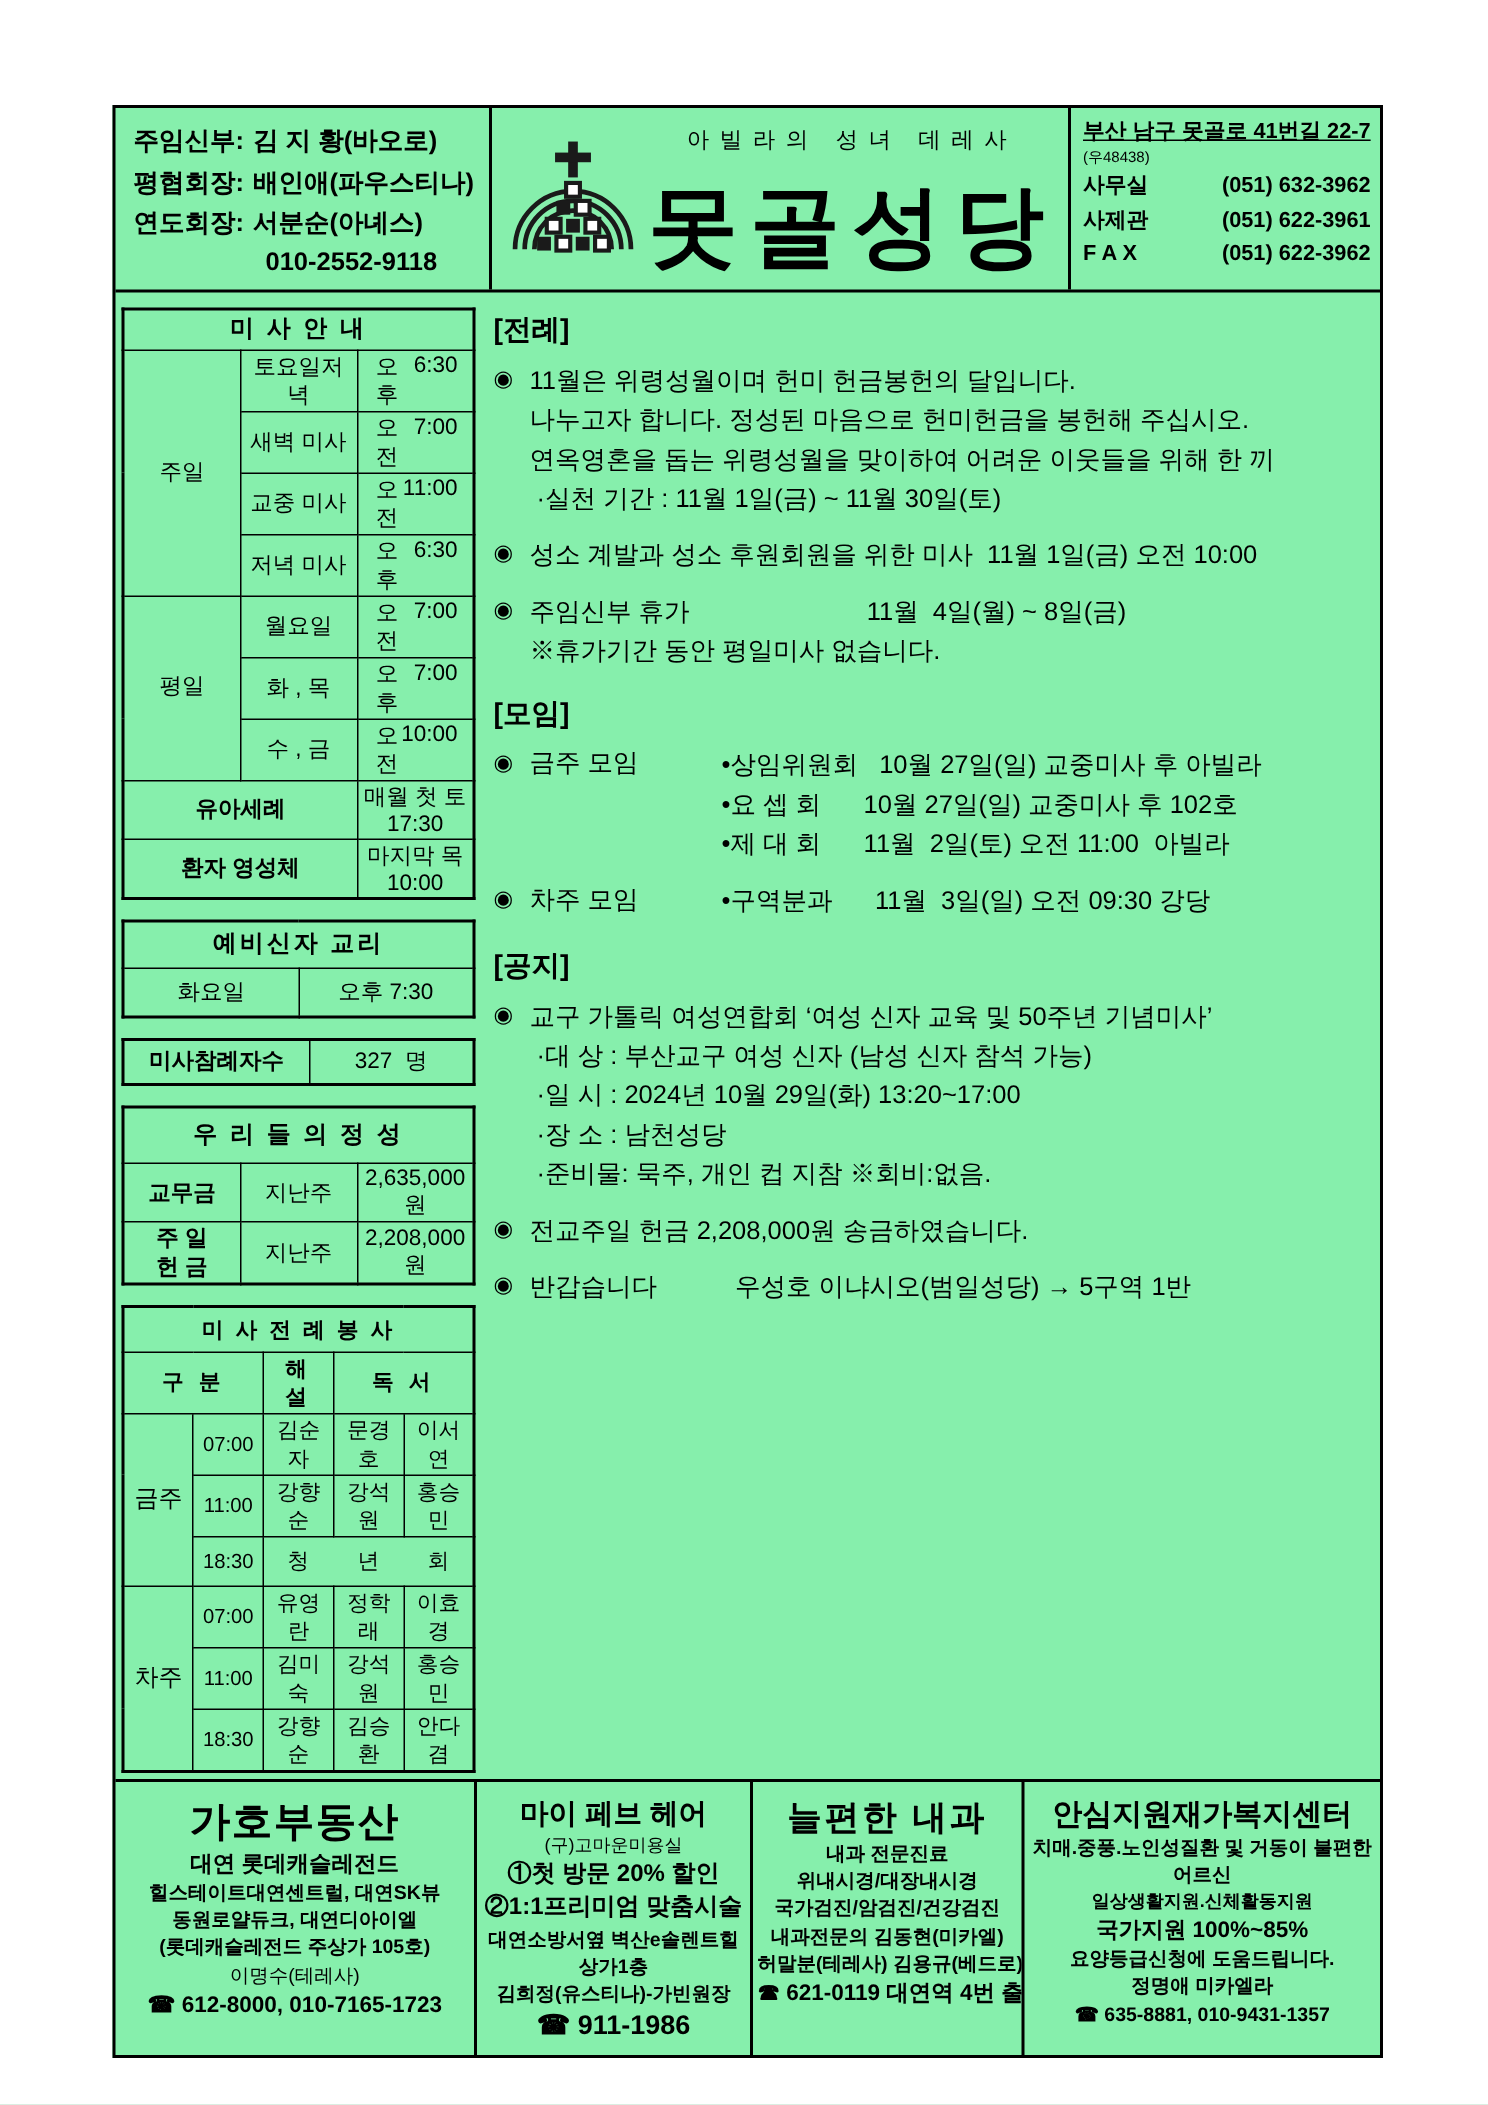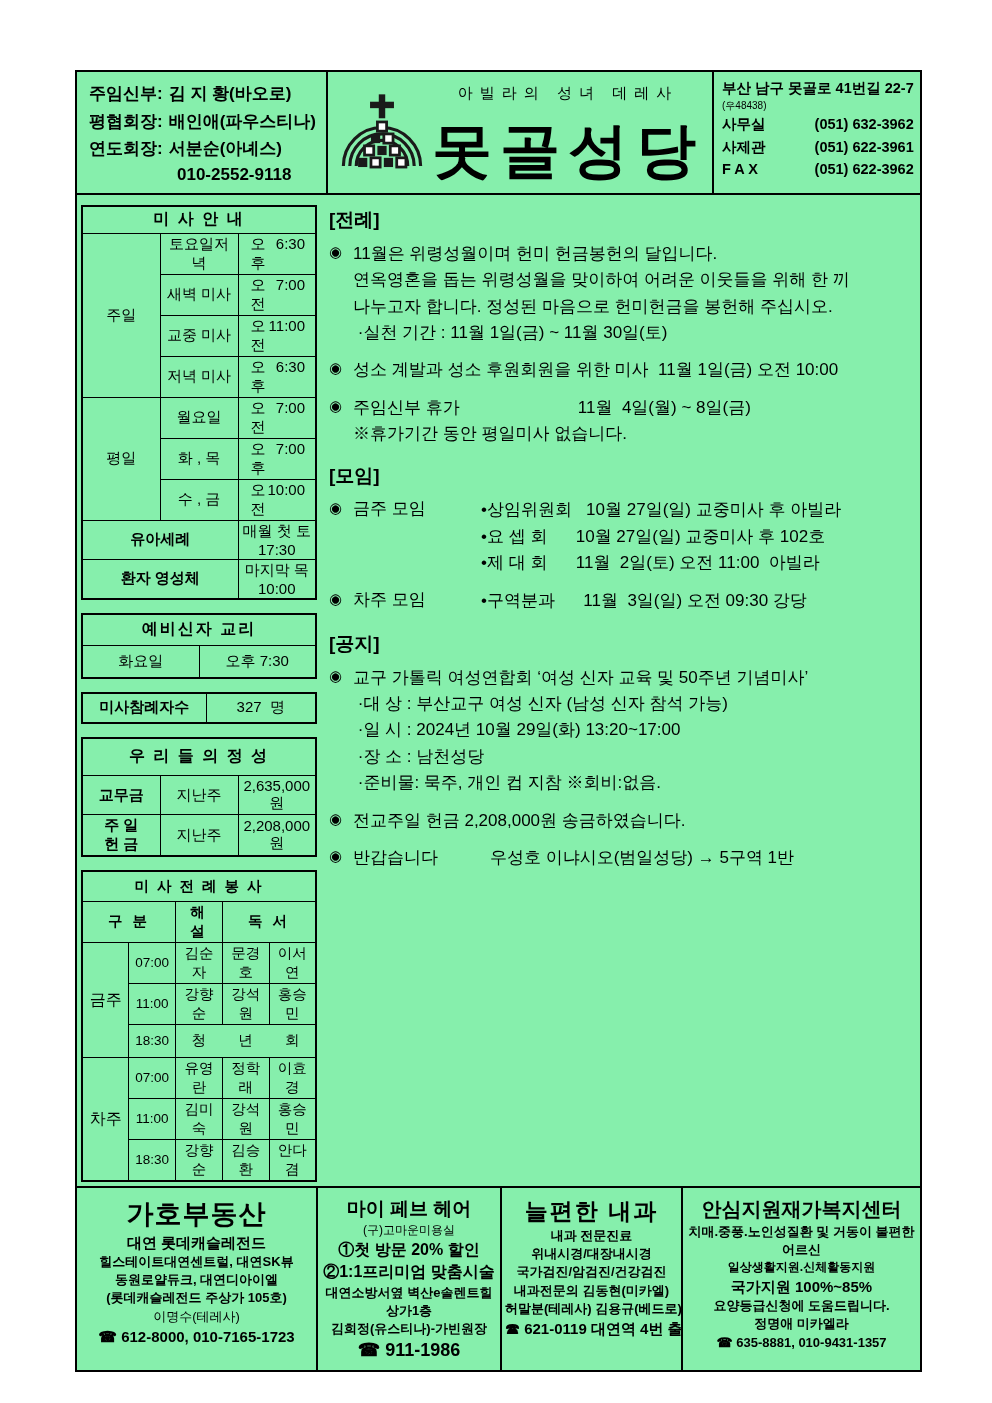--- a/index.html
+++ b/index.html
@@ -15,21 +15,21 @@
               display:flex; flex-direction:column; justify-content:space-between;
               font-size:17px; font-weight:700; }
   .hdr-left .row { display:flex; gap:6px; white-space:pre; }
   .hdr-left .phone { padding-left:88px; }
   .hdr-center { flex:1; display:flex; align-items:center; padding:4px 8px; gap:4px; }
   .hdr-title-wrap { flex:1; text-align:center; }
   .subtitle { font-size:15px; letter-spacing:7px; margin-bottom:16px; white-space:nowrap; }
   .title { font-size:60px; font-weight:900; letter-spacing:8px; line-height:1.05; white-space:nowrap; }
   .hdr-right { width:226px; border-left:2px solid #000; padding:7px 8px 5px 8px;
                font-weight:700; font-size:14.5px; line-height:1.35; }
-  .hdr-right .addr { white-space:nowrap; font-size:14.5px; }
+  .hdr-right .addr { white-space:nowrap; font-size:14.5px;text-decoration:underline; }
   .hdr-right .postal { text-align:left; font-weight:400; font-size:10px; margin-bottom:3px; }
   .hdr-right .ph { display:flex; margin-top:3px; }
   .hdr-right .ph .lb { width:58px; }
   .hdr-right .ph .no { flex:1; text-align:right; white-space:nowrap; }
 
   
   .mid { flex:1 1 auto; display:flex; padding:10px 6px 0 2px; overflow:hidden; }
   .leftcol { width:242px; flex:0 0 auto; }
   .rightcol { flex:1; padding:0 2px 0 8px; font-size:17px; }
 
@@ -335,22 +335,22 @@
       </div>
 
       <div class="rightcol">
 
         <div class="sec-h">[전례]</div>
 
         <div class="item">
           <span class="marker">◉</span>
           <div class="itxt">
             <div>11월은 위령성월이며 헌미 헌금봉헌의 달입니다.</div>
+            <div>나누고자 합니다. 정성된 마음으로 헌미헌금을 봉헌해 주십시오.</div>
             <div>연옥영혼을 돕는 위령성월을 맞이하여 어려운 이웃들을 위해 한 끼</div>
-            <div>나누고자 합니다. 정성된 마음으로 헌미헌금을 봉헌해 주십시오.</div>
             <div> ·실천 기간 : 11월 1일(금) ~ 11월 30일(토)</div>
           </div>
         </div>
 
         <div class="item">
           <span class="marker">◉</span>
           <div class="itxt">
             <div>성소 계발과 성소 후원회원을 위한 미사  11월 1일(금) 오전 10:00</div>
           </div>
         </div>

